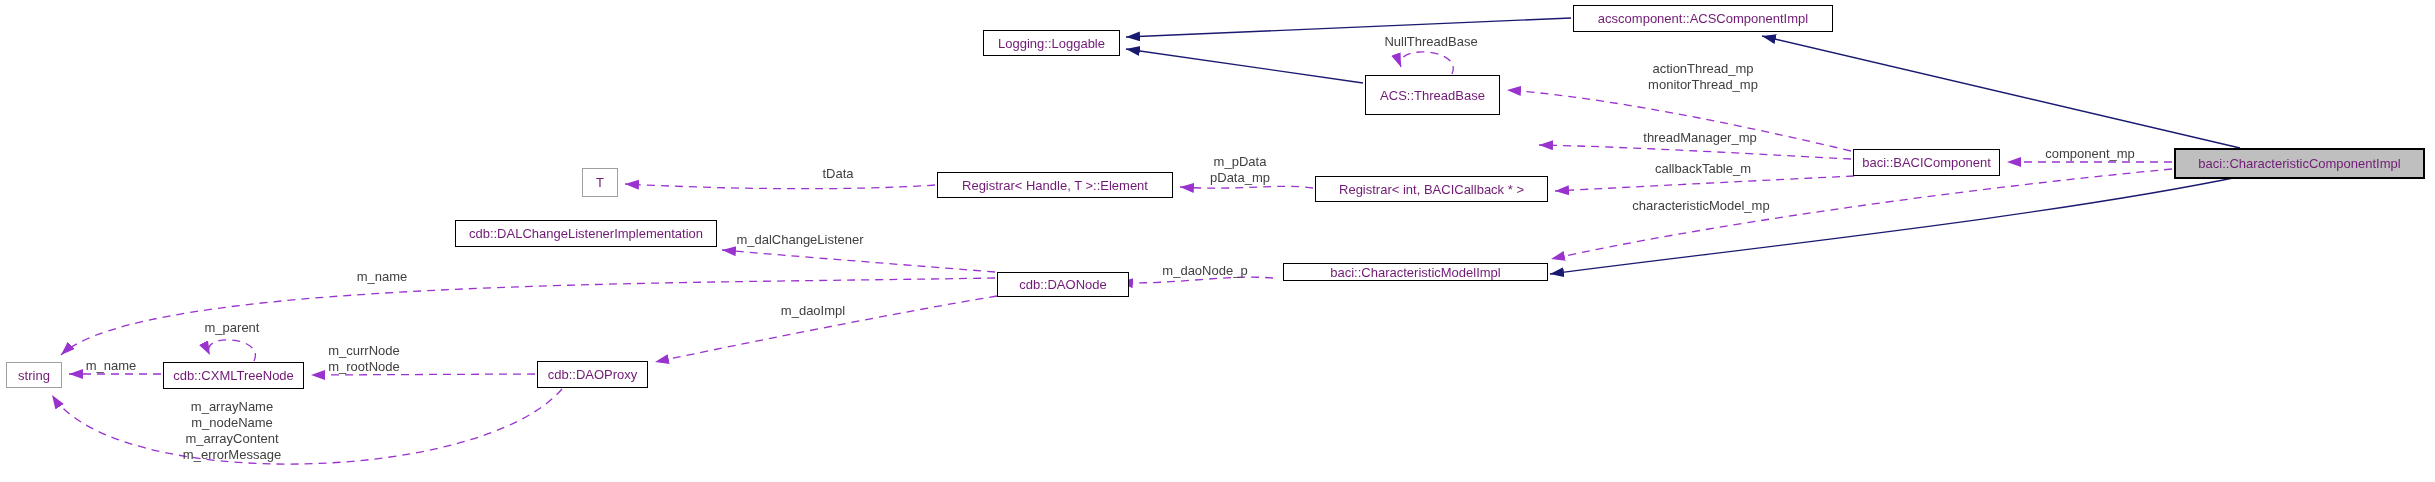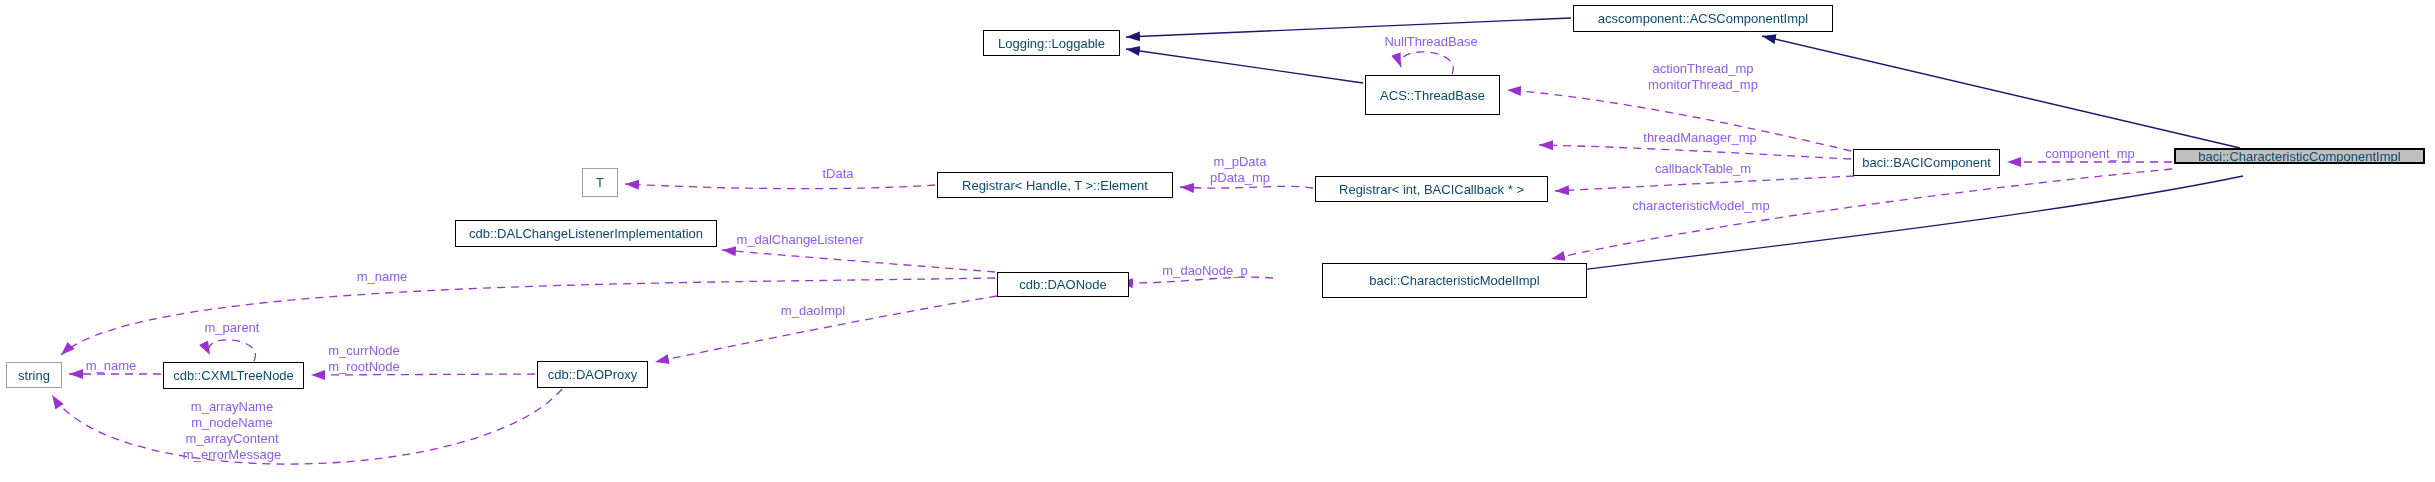--- a/index.html
+++ b/index.html
@@ -13,29 +13,29 @@
   svg.edges{position:absolute;left:0;top:0;width:2435px;height:482px;}
   .edge-inherit{stroke:var(--inheritance_edge,#191970);fill:none;stroke-width:1.3px;}
   .edge-usage{stroke:var(--usage_edge,#9a32cd);fill:none;stroke-width:1.3px;stroke-dasharray:8 6;}
   .mk-inherit{fill:var(--inheritance_edge,#191970);stroke:none;}
   .mk-usage{fill:var(--usage_edge,#9a32cd);stroke:none;}
   .node{
     position:absolute;box-sizing:border-box;
     display:flex;align-items:center;justify-content:center;
     background:var(--node_fill,#ffffff);
     border:1px solid var(--node_border,#000000);
-    font-size:13px;color:#0c4a6e;white-space:nowrap;
+    font-size:13px;color:#701a75;white-space:nowrap;
     z-index:2;
   }
   .node.muted{border-color:var(--muted_border,#a0a0a0);}
   .node.highlight{background:var(--highlight_fill,#bfbfbf);border-width:2px;}
   .edge-label{
     position:absolute;transform:translate(-50%,-50%);
     font-size:13px;line-height:16px;text-align:center;
-    white-space:pre-line;color:#8b5cf6;z-index:3;
+    white-space:pre-line;color:#404040;z-index:3;
   }
 </style>
 </head>
 <body>
 
 <div class="canvas">
 
   <svg class="edges" viewBox="0 0 2435 482" xmlns="http://www.w3.org/2000/svg">
     <defs>
       <marker id="arrow-inherit" markerUnits="userSpaceOnUse" markerWidth="16" markerHeight="12" refX="14" refY="5" orient="auto">
@@ -66,27 +66,27 @@
     <path class="edge-usage" d="M 535,374 L 311,375" marker-end="url(#arrow-usage)"></path>
     <path class="edge-usage" d="M 161,374 L 69,374" marker-end="url(#arrow-usage)"></path>
     <path class="edge-usage" d="M 254,361 C 266,336 198,332 210,355" marker-end="url(#arrow-usage)"></path>
     <path class="edge-usage" d="M 562,389 C 480,484 115,492 52,395" marker-end="url(#arrow-usage)"></path>
   </svg>
 
   <div class="node" style="left:983px;top:30px;width:137px;height:26px">Logging::Loggable</div>
   <div class="node" style="left:1573px;top:5px;width:260px;height:27px">acscomponent::ACSComponentImpl</div>
   <div class="node" style="left:1365px;top:75px;width:135px;height:40px">ACS::ThreadBase</div>
   <div class="node" style="left:1853px;top:149px;width:147px;height:27px">baci::BACIComponent</div>
-  <div class="node highlight" style="left:2174px;top:148px;width:251px;height:16px">baci::CharacteristicComponentImpl</div>
+  <div class="node highlight" style="left:2174px;top:148px;width:251px;height:31px">baci::CharacteristicComponentImpl</div>
   <div class="node muted" style="left:582px;top:168px;width:36px;height:29px">T</div>
   <div class="node" style="left:937px;top:172px;width:236px;height:26px">Registrar&lt; Handle, T &gt;::Element</div>
   <div class="node" style="left:1315px;top:176px;width:233px;height:26px">Registrar&lt; int, BACICallback * &gt;</div>
   <div class="node" style="left:455px;top:220px;width:262px;height:27px">cdb::DALChangeListenerImplementation</div>
   <div class="node" style="left:997px;top:272px;width:132px;height:25px">cdb::DAONode</div>
-  <div class="node" style="left:1322px;top:263px;width:265px;height:35px">baci::CharacteristicModelImpl</div>
+  <div class="node" style="left:1283px;top:263px;width:265px;height:18px">baci::CharacteristicModelImpl</div>
   <div class="node muted" style="left:6px;top:362px;width:56px;height:26px">string</div>
   <div class="node" style="left:163px;top:362px;width:141px;height:27px">cdb::CXMLTreeNode</div>
   <div class="node" style="left:537px;top:361px;width:111px;height:27px">cdb::DAOProxy</div>
 
   <div class="edge-label" style="left:1431px;top:42px">NullThreadBase</div>
   <div class="edge-label" style="left:1703px;top:77px">actionThread_mp
 monitorThread_mp</div>
   <div class="edge-label" style="left:1700px;top:138px">threadManager_mp</div>
   <div class="edge-label" style="left:1703px;top:169px">callbackTable_m</div>
   <div class="edge-label" style="left:1701px;top:206px">characteristicModel_mp</div>

